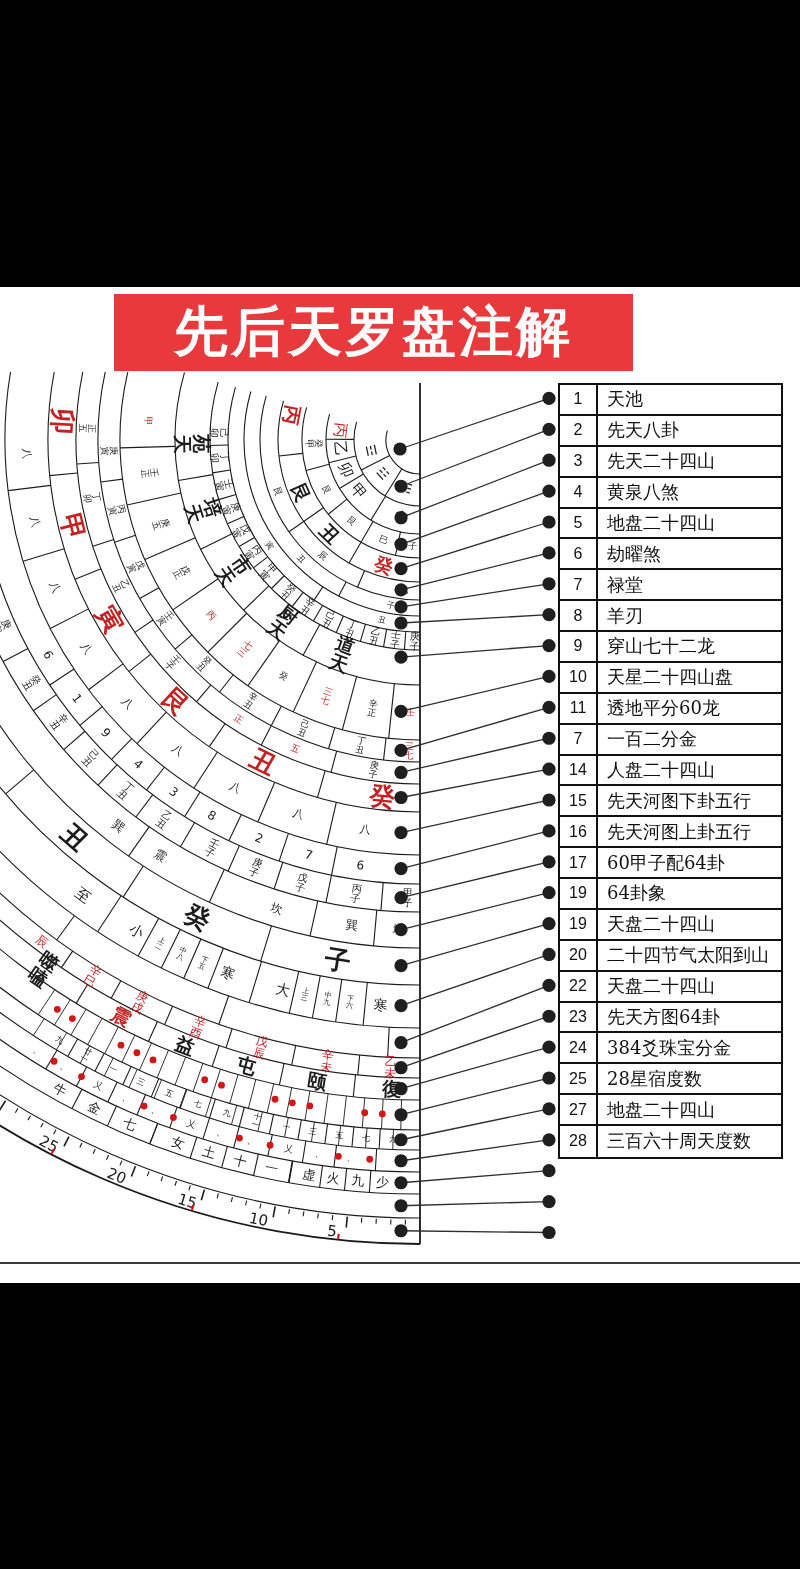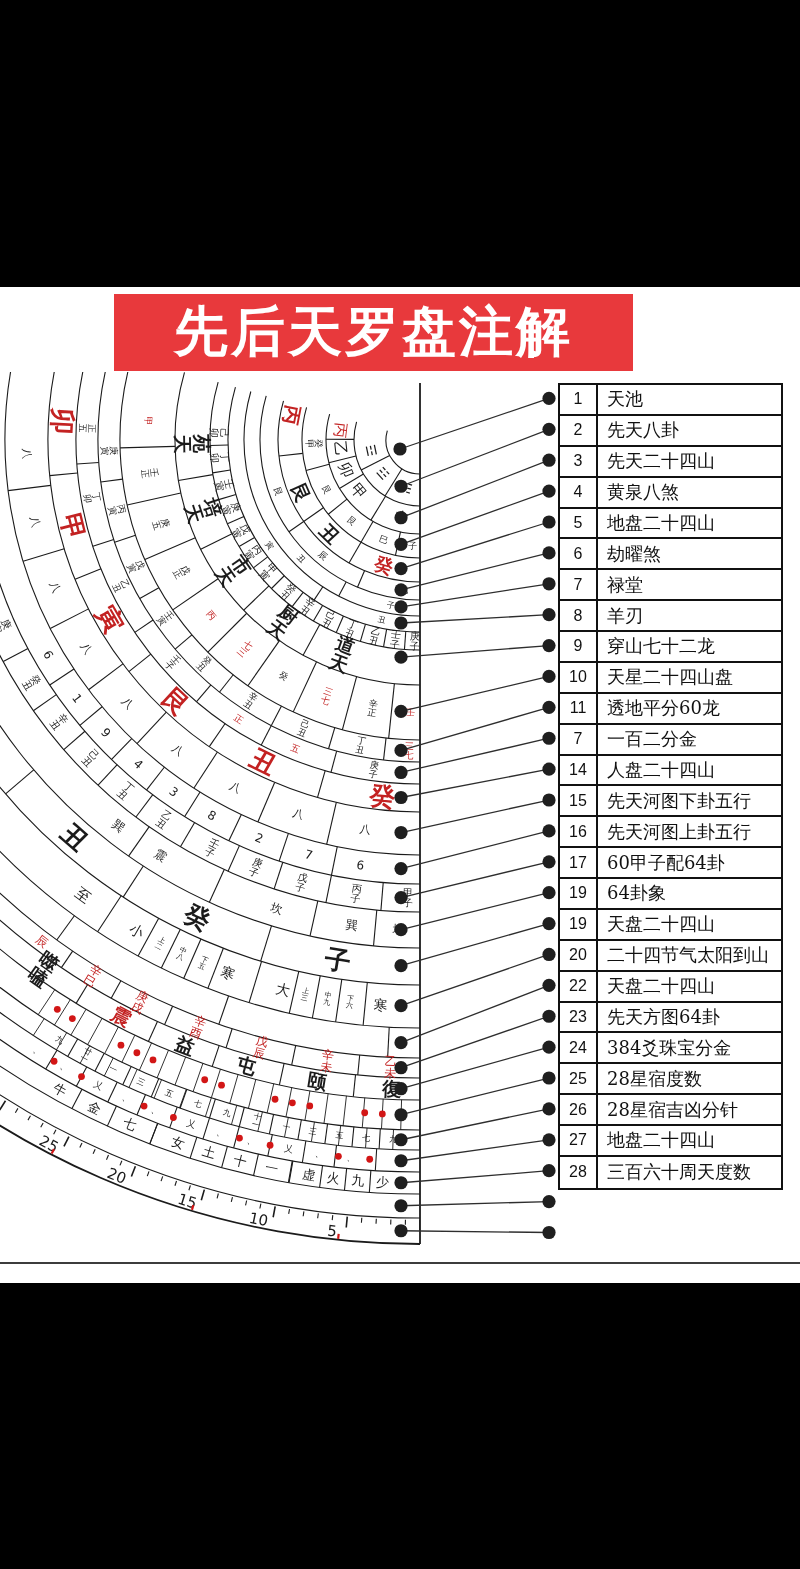--- a/index.html
+++ b/index.html
@@ -744,24 +744,20 @@
         </div>
         <div class="lrow">
           <span class="num">24</span>
           <span class="lbl">384爻珠宝分金</span>
         </div>
         <div class="lrow">
           <span class="num">25</span>
           <span class="lbl">28星宿度数</span>
         </div>
         <div class="lrow">
-          <span class="num">26</span>
-          <span class="lbl">28星宿吉凶分针</span>
-        </div>
-        <div class="lrow">
           <span class="num">27</span>
           <span class="lbl">地盘二十四山</span>
         </div>
         <div class="lrow">
           <span class="num">28</span>
           <span class="lbl">三百六十周天度数</span>
         </div>
       </div>
 
     <div class="bottom-rule"></div>

